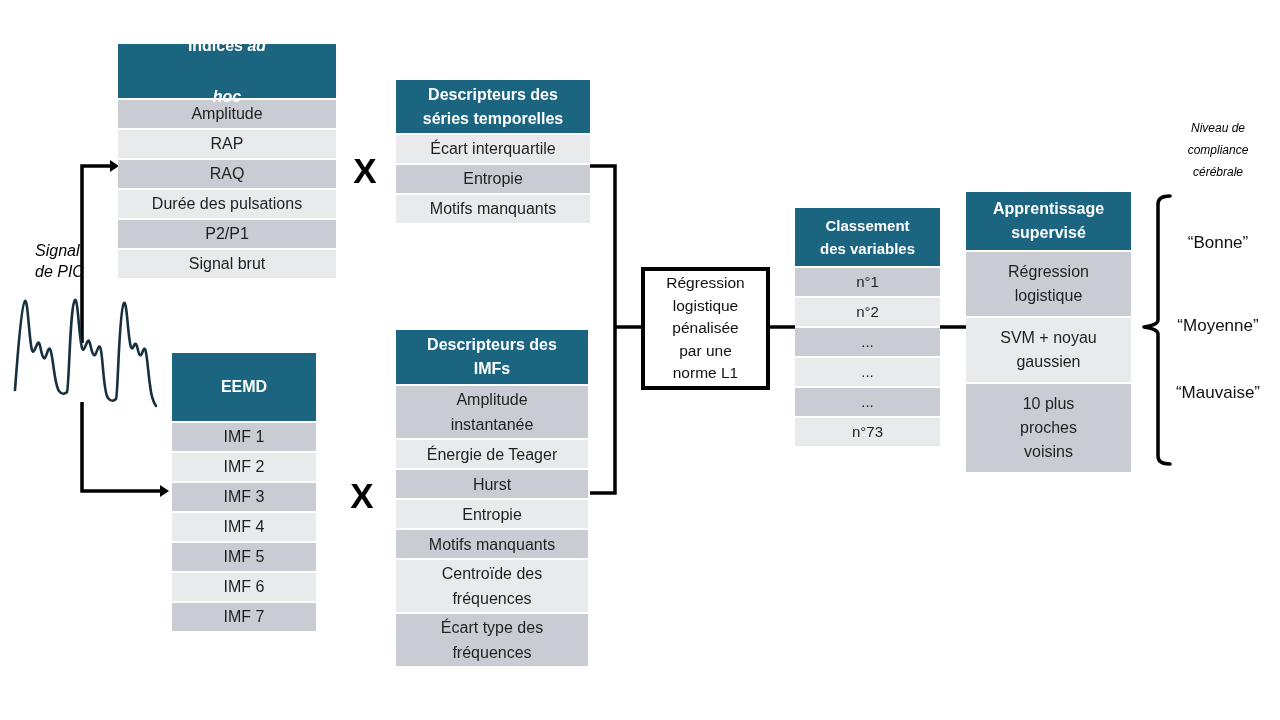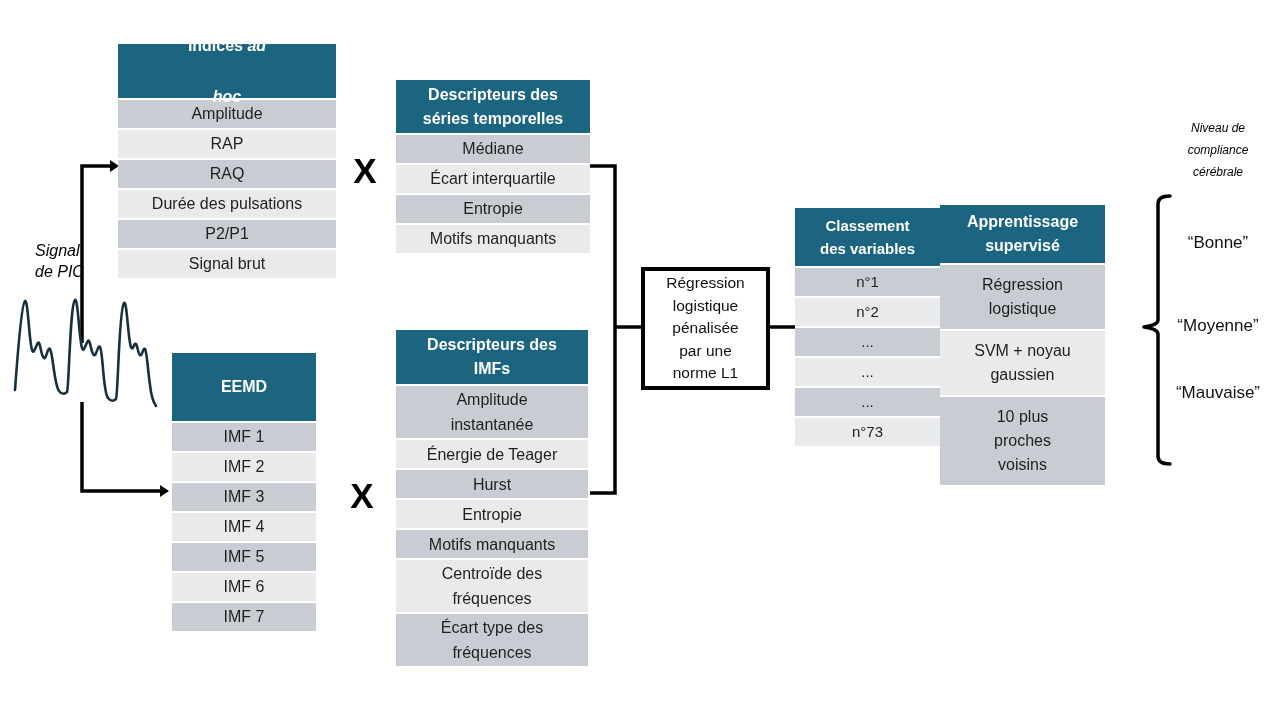--- a/index.html
+++ b/index.html
@@ -37,21 +37,21 @@
   .blk{display:block;}
   .it{font-style:italic;}
 
   .tbl-adhoc{left:118px;top:44px;width:218px;}   .tbl-adhoc .t-head{height:54px;gap:27px;}
   .tbl-series{left:396px;top:80px;width:194px;}  .tbl-series .t-head{height:53px;}
   .tbl-eemd{left:172px;top:353px;width:144px;}   .tbl-eemd .t-head{height:68px;}
   .tbl-imfs{left:396px;top:330px;width:192px;}   .tbl-imfs .t-head{height:54px;}
   .tbl-imfs .t-row{line-height:25px;}
   .tbl-ranking{left:795px;top:208px;width:145px;}.tbl-ranking .t-head{height:58px;font-size:15px;line-height:23px;}
   .tbl-ranking .t-row{font-size:15px;}
-  .tbl-supervised{left:940px;top:192px;width:165px;margin-top:13px;}
+  .tbl-supervised{left:966px;top:192px;width:165px;}
   .tbl-supervised .t-head{height:58px;}
   .tbl-supervised .t-row{line-height:24px;padding:8px 2px;}
 
   
   .signal-label{position:absolute;left:15px;top:240px;width:70px;font-size:16px;line-height:21px;font-style:italic;color:#000;margin-left:20px;}
   .xmark{position:absolute;width:30px;text-align:center;font-size:35px;font-weight:800;color:#000;line-height:36px;}
   .x1{left:350px;top:153px;}
   .x2{left:347px;top:478px;}
   .reg-box{
     position:absolute;left:641px;top:267px;width:129px;height:123px;box-sizing:border-box;
@@ -148,23 +148,20 @@
       </div>
       <div class="t-row light">
         <span class="blk">Signal brut</span>
       </div>
     </div>
   <div class="tbl tbl-series">
       <div class="t-head">
         <span class="blk">Descripteurs des</span>
         <span class="blk">séries temporelles</span>
       </div>
-      <div class="t-row dark">
-        <span class="blk">Médiane</span>
-      </div>
       <div class="t-row light">
         <span class="blk">Écart interquartile</span>
       </div>
       <div class="t-row dark">
         <span class="blk">Entropie</span>
       </div>
       <div class="t-row light">
         <span class="blk">Motifs manquants</span>
       </div>
     </div>

